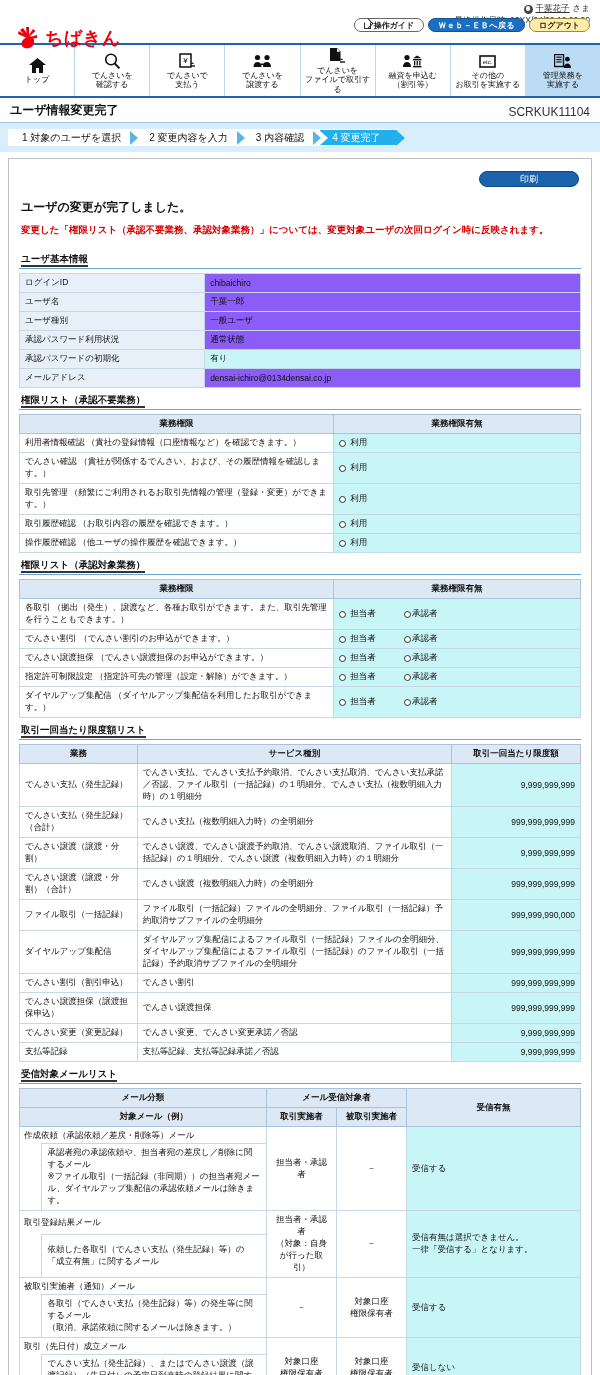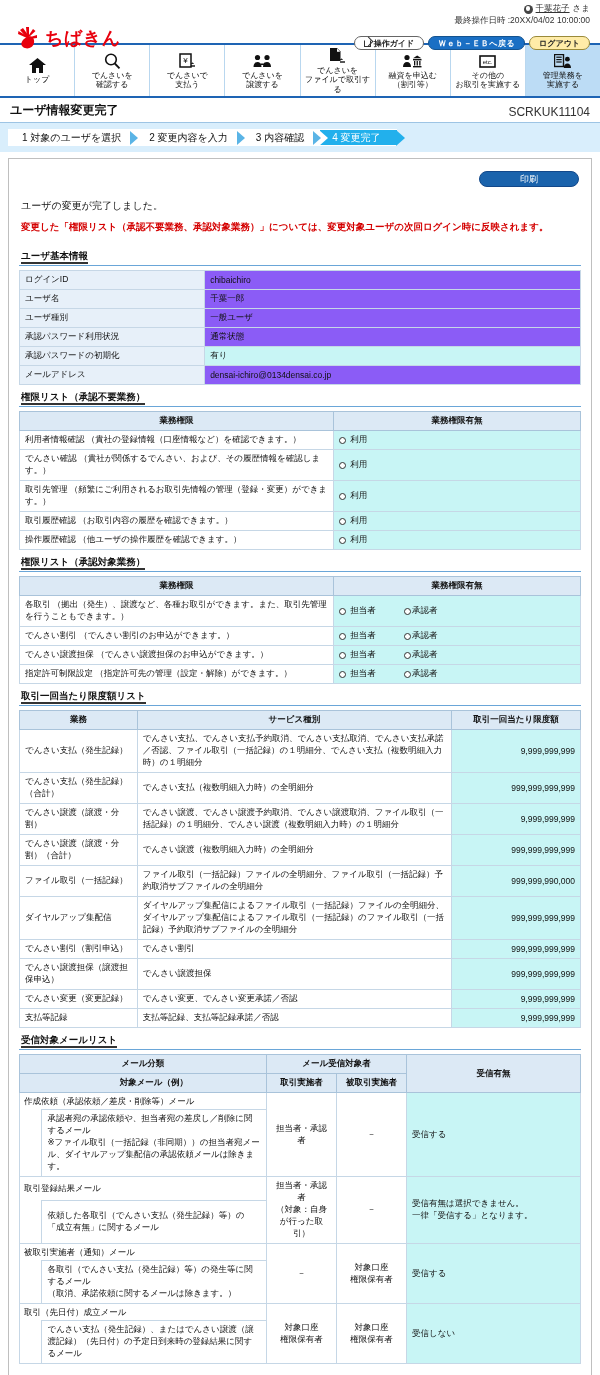--- a/index.html
+++ b/index.html
@@ -30,21 +30,21 @@
   .user-icon {
     width:9px; height:9px; border-radius:50%;
     background:#444; display:inline-block; position:relative;
   }
   .user-icon::after{
     content:""; position:absolute; left:2.2px; top:1.6px;
     width:4.5px; height:4.5px; border-radius:50%; background:#fff;
   }
   .user-name { text-decoration: underline; }
   .last-op { position:absolute; right:10px; top:15px; font-size:8.5px; color:#333; }
-  .hdr-btns { position:absolute; right:10px; top:36px; display:flex; gap:4px; }
+  .hdr-btns { position:absolute; right:10px; top:18px; display:flex; gap:4px; }
   .pill {
     border-radius:9px; height:14px; line-height:13px;
     padding:0 9px; font-size:8px; font-weight:bold;
     display:flex; align-items:center; gap:3px; white-space:nowrap;
   }
   .pill-guide { background:#fff; border:1px solid #666; color:#222; }
   .pill-web { background:#1a6fc4; border:1px solid #14538f; color:#fff; letter-spacing:0.5px; }
   .pill-logout { background:#ffeca8; border:1px solid #9a8a3a; color:#222; }
   .ext-ico { width:7px; height:7px; border:1px solid #333; border-top-color:transparent; position:relative; }
   .ext-ico::after{ content:""; position:absolute; right:-2px; top:-3px; width:6px; height:6px;
@@ -99,21 +99,21 @@
     padding:8px 10px 12px 10px;
   }
   .print-row { display:flex; justify-content:flex-end; padding:4px 2px 8px 2px; }
   .btn {
     font-size:9px; text-align:center; white-space:nowrap; cursor:pointer;
   }
   .btn-print {
     width:100px; height:16px; line-height:15px; border-radius:8px;
     background:#1a63ac; color:#fff; border:1px solid #12488a;
   }
-  .msg-normal { font-size:10px; color:#111; padding:4px 0 6px 2px; }
+  .msg-normal { font-size:12px; color:#111; padding:4px 0 6px 2px;font-weight:bold; }
   .msg-alert { font-size:9.5px; color:#d40000; font-weight:bold; padding:2px 0 10px 2px; }
 
   
   .sec-head {
     font-size:9.5px; font-weight:bold; color:#111;
     border-bottom:1px solid #6aa6d8; padding:6px 0 2px 2px; margin-bottom:4px;
   }
   .sec-head span.u { border-bottom:2px solid #333; padding-bottom:1px; }
 
   
@@ -455,20 +455,33 @@
             <span class="radio-inline" style="margin-right:26px">
                 <span class="radio"></span>
                 <span>担当者</span>
               </span>
             <span class="radio-inline">
                 <span class="radio" style="margin-right:1px"></span>
                 <span>承認者</span>
               </span>
           </td>
         </tr>
+        <tr>
+          <td>ダイヤルアップ集配信 （ダイヤルアップ集配信を利用したお取引ができます。）</td>
+          <td class="cyan">
+            <span class="radio-inline" style="margin-right:26px">
+                <span class="radio"></span>
+                <span>担当者</span>
+              </span>
+            <span class="radio-inline">
+                <span class="radio" style="margin-right:1px"></span>
+                <span>承認者</span>
+              </span>
+          </td>
+        </tr>
       </tbody>
     </table>
 
     <div class="sec-head">
       <span class="u">取引一回当たり限度額リスト</span>
     </div>
     <table class="t">
       <thead>
         <tr>
           <th style="width:21%">業務</th>

